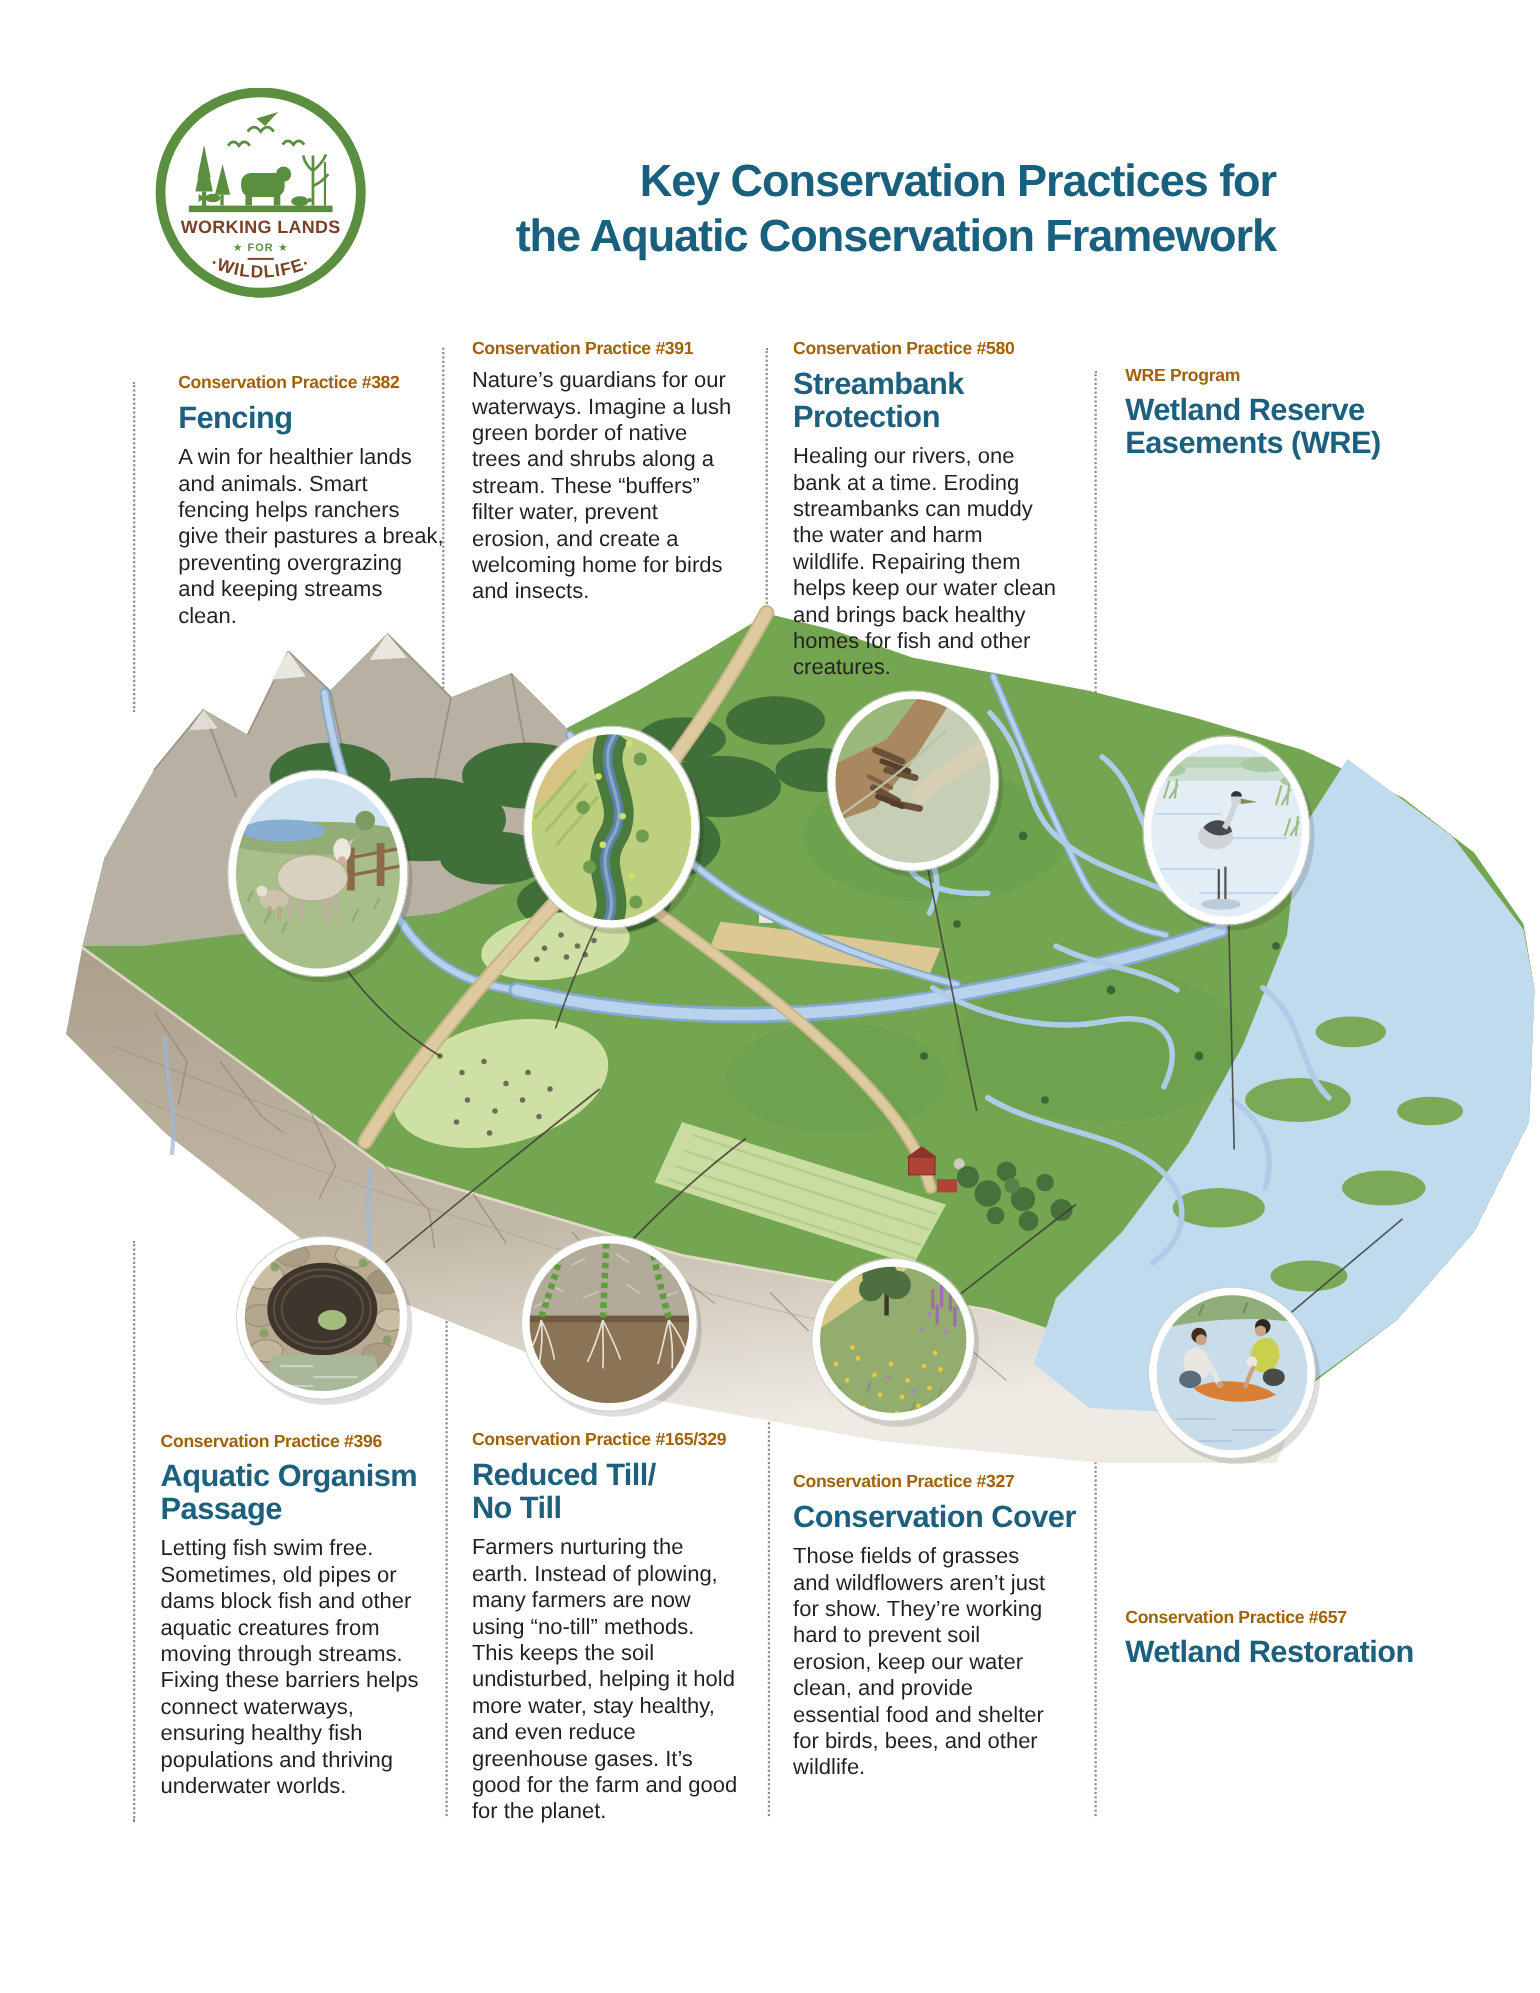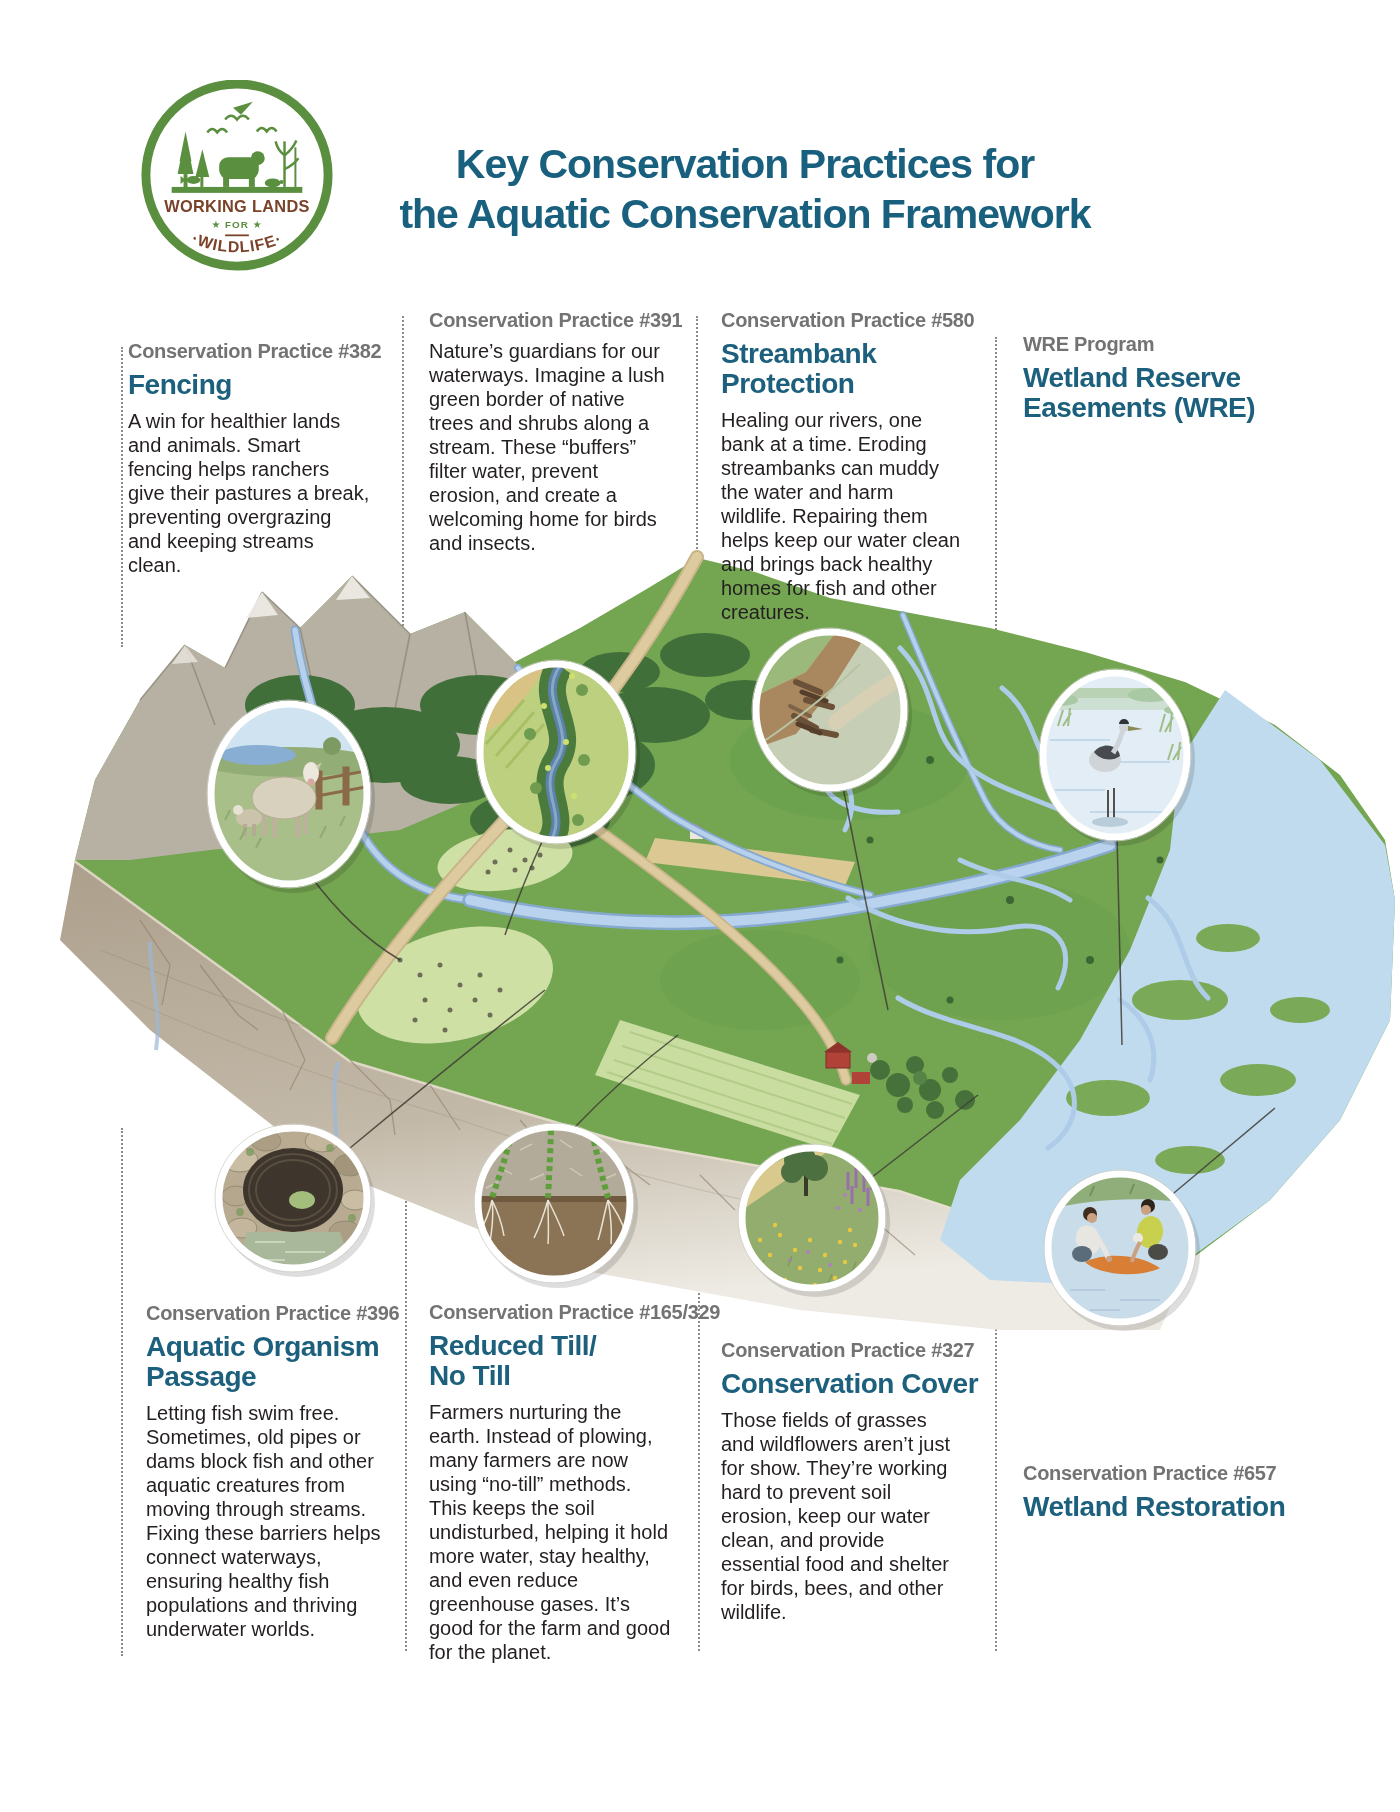--- a/index.html
+++ b/index.html
@@ -5,30 +5,30 @@
   html,body{margin:0;padding:0;}
   body{
     width:1400px;height:1812px;position:relative;background:#ffffff;
     font-family:"Liberation Sans","DejaVu Sans",sans-serif;
     -webkit-font-smoothing:antialiased;
   }
   .page{position:absolute;inset:0;width:1400px;height:1812px;overflow:hidden;}
 
   
   .main-title{
-    position:absolute;left:330px;top:112px;width:830px;text-align:center;
+    position:absolute;left:330px;top:112px;width:830px;text-align:right;
     color:#19607f;font-weight:bold;font-size:41px;line-height:1.22;letter-spacing:-1px;
   }
   .main-title span{display:block;}
   .logo-wrap{position:absolute;left:138px;top:80px;width:198px;height:198px;}
 
   
   .practice{position:absolute;width:242px;}
   .practice .label{
-    color:#737373;font-weight:bold;font-size:20px;letter-spacing:-0.3px;
+    color:#a16207;font-weight:bold;font-size:16px;letter-spacing:-0.3px;
     white-space:nowrap;margin:0 0 7px 0;
   }
   .practice .title{
     color:#1c607d;font-weight:bold;font-size:28px;line-height:1.07;
     letter-spacing:-0.5px;margin:0 0 9px 0;
   }
   .practice .title .tline{display:block;white-space:nowrap;}
   .practice .body{
     color:#231f20;font-size:20px;line-height:24px;margin:0;
   }
@@ -610,21 +610,21 @@
         <textPath href="#wlArc" startOffset="50%" text-anchor="middle">·WILDLIFE·</textPath>
       </text>
     </svg>
   </div>
 
   <h1 class="main-title">
     <span>Key Conservation Practices for</span>
     <span>the Aquatic Conservation Framework</span>
   </h1>
 
-  <section class="practice" style="left:128px;top:340px;">
+  <section class="practice" style="left:162px;top:340px;">
     <p class="label">Conservation Practice #382</p>
     <h2 class="title">
       <span class="tline">Fencing</span>
       <span class="tline"></span>
     </h2>
     <p class="body">A win for healthier lands and animals. Smart fencing helps ranchers give their pastures a break, preventing overgrazing and keeping streams clean.</p>
   </section>
 
   <section class="practice" style="left:429px;top:309px;">
     <p class="label">Conservation Practice #391</p>

